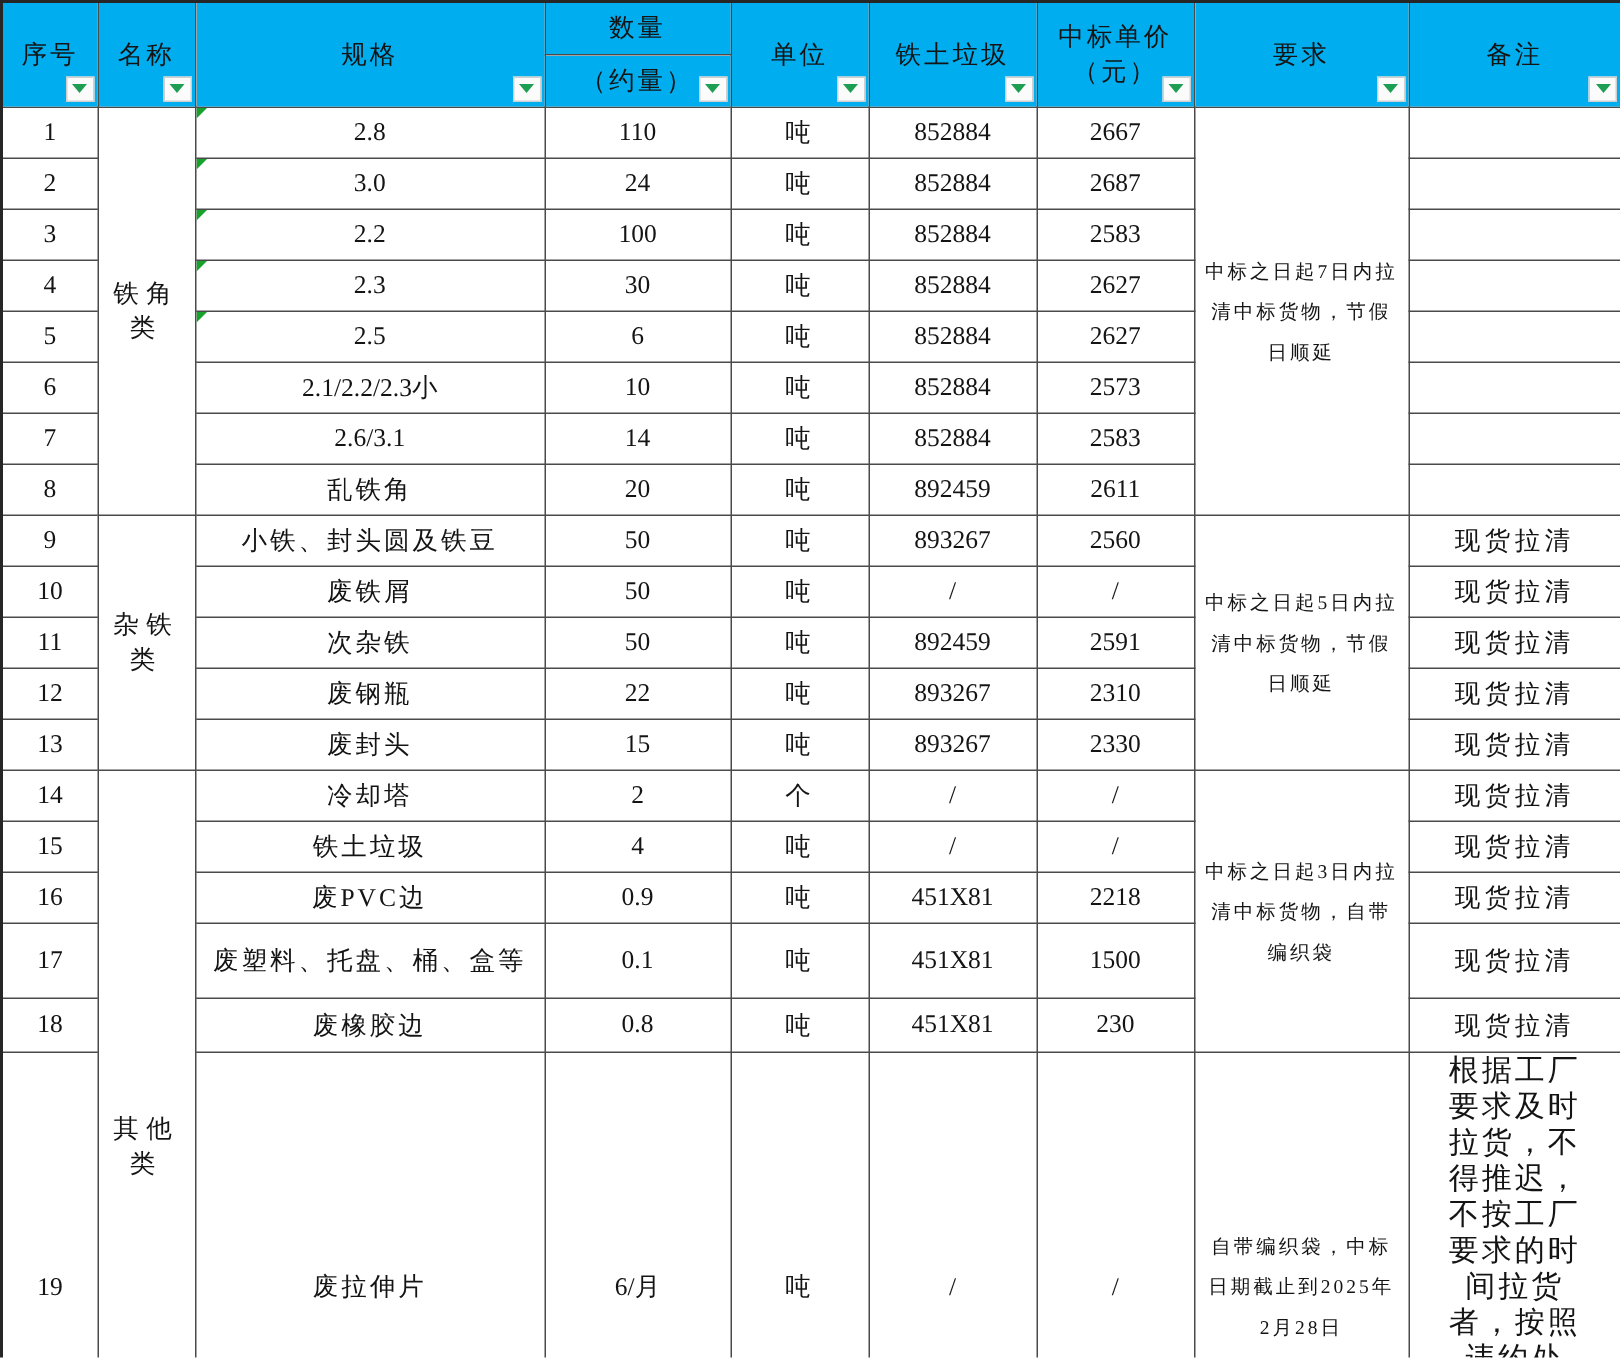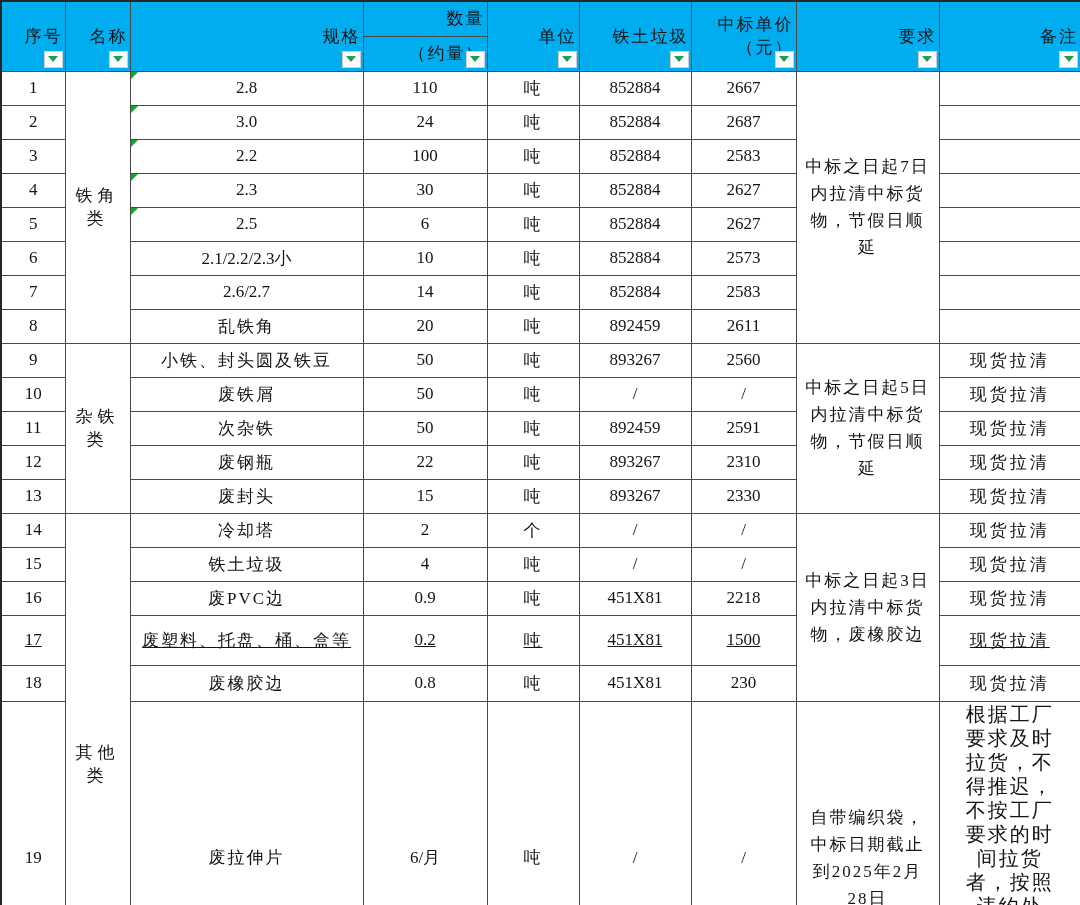--- a/index.html
+++ b/index.html
@@ -13,33 +13,32 @@
     border-collapse:collapse; table-layout:fixed;
     width:1080px; border:2px solid #262626; border-bottom-width:3px;
   }
   th, td {
     border:1px solid #4a4a4a; text-align:center; vertical-align:middle;
     padding:0 2px; overflow:hidden; font-size:17px;
   }
   thead th {
     background:#00AEEF; font-weight:normal; letter-spacing:2px;
     position:relative;
-    text-align:right;
   }
   thead tr { height:35px; }
   tbody tr { height:34px; }
-  tr.row-tall { height:50px;text-decoration:underline; }
+  tr.row-tall { height:50px; }
   tr.row-18 { height:36px; }
   tr.row-last { height:198px; }
 
   .num { letter-spacing:0; }
   .cjk { letter-spacing:2px; }
   .name-cell { letter-spacing:5px; }
   .note-cell { letter-spacing:3px;text-align:center; }
-  .req-cell { letter-spacing:2px; line-height:27px; padding:0 6px; font-size:17px; }
+  .req-cell { letter-spacing:2px; line-height:27px; padding:0 6px; font-size:13px; }
   .note-long { font-size:20px; letter-spacing:2px; line-height:24px; padding:0 20px; }
   .rel { position:relative;margin-top:41px; }
 
   .filter {
     position:absolute; right:2px; bottom:3px; width:19px; height:17px;
     background:#fbfbfb; border:1px solid #cfcfcf;
     display:flex; align-items:center; justify-content:center; cursor:pointer;
   }
   .tri {
     width:0; height:0;
@@ -164,21 +163,21 @@
       <td class="num">6</td>
       <td class="num">2.1/2.2/2.3小</td>
       <td class="num">10</td>
       <td class="cjk">吨</td>
       <td class="num">852884</td>
       <td class="num">2573</td>
       <td></td>
     </tr>
     <tr>
       <td class="num">7</td>
-      <td class="num">2.6/2.7</td>
+      <td class="num">2.6/3.1</td>
       <td class="num">14</td>
       <td class="cjk">吨</td>
       <td class="num">852884</td>
       <td class="num">2583</td>
       <td></td>
     </tr>
     <tr>
       <td class="num">8</td>
       <td class="cjk">乱铁角</td>
       <td class="num">20</td>
@@ -237,21 +236,21 @@
     </tr>
 
     <tr>
       <td class="num">14</td>
       <td class="name-cell" rowspan="6">其他类</td>
       <td class="cjk">冷却塔</td>
       <td class="num">2</td>
       <td class="cjk">个</td>
       <td class="num">/</td>
       <td class="num">/</td>
-      <td class="req-cell" rowspan="5">中标之日起3日内拉清中标货物，废橡胶边</td>
+      <td class="req-cell" rowspan="5">中标之日起3日内拉清中标货物，自带编织袋</td>
       <td class="note-cell">现货拉清</td>
     </tr>
     <tr>
       <td class="num">15</td>
       <td class="cjk">铁土垃圾</td>
       <td class="num">4</td>
       <td class="cjk">吨</td>
       <td class="num">/</td>
       <td class="num">/</td>
       <td class="note-cell">现货拉清</td>
@@ -261,21 +260,21 @@
       <td class="cjk">废PVC边</td>
       <td class="num">0.9</td>
       <td class="cjk">吨</td>
       <td class="num">451X81</td>
       <td class="num">2218</td>
       <td class="note-cell">现货拉清</td>
     </tr>
     <tr class="row-tall">
       <td class="num">17</td>
       <td class="cjk">废塑料、托盘、桶、盒等</td>
-      <td class="num">0.2</td>
+      <td class="num">0.1</td>
       <td class="cjk">吨</td>
       <td class="num">451X81</td>
       <td class="num">1500</td>
       <td class="note-cell">现货拉清</td>
     </tr>
     <tr class="row-18">
       <td class="num">18</td>
       <td class="cjk">废橡胶边</td>
       <td class="num">0.8</td>
       <td class="cjk">吨</td>

